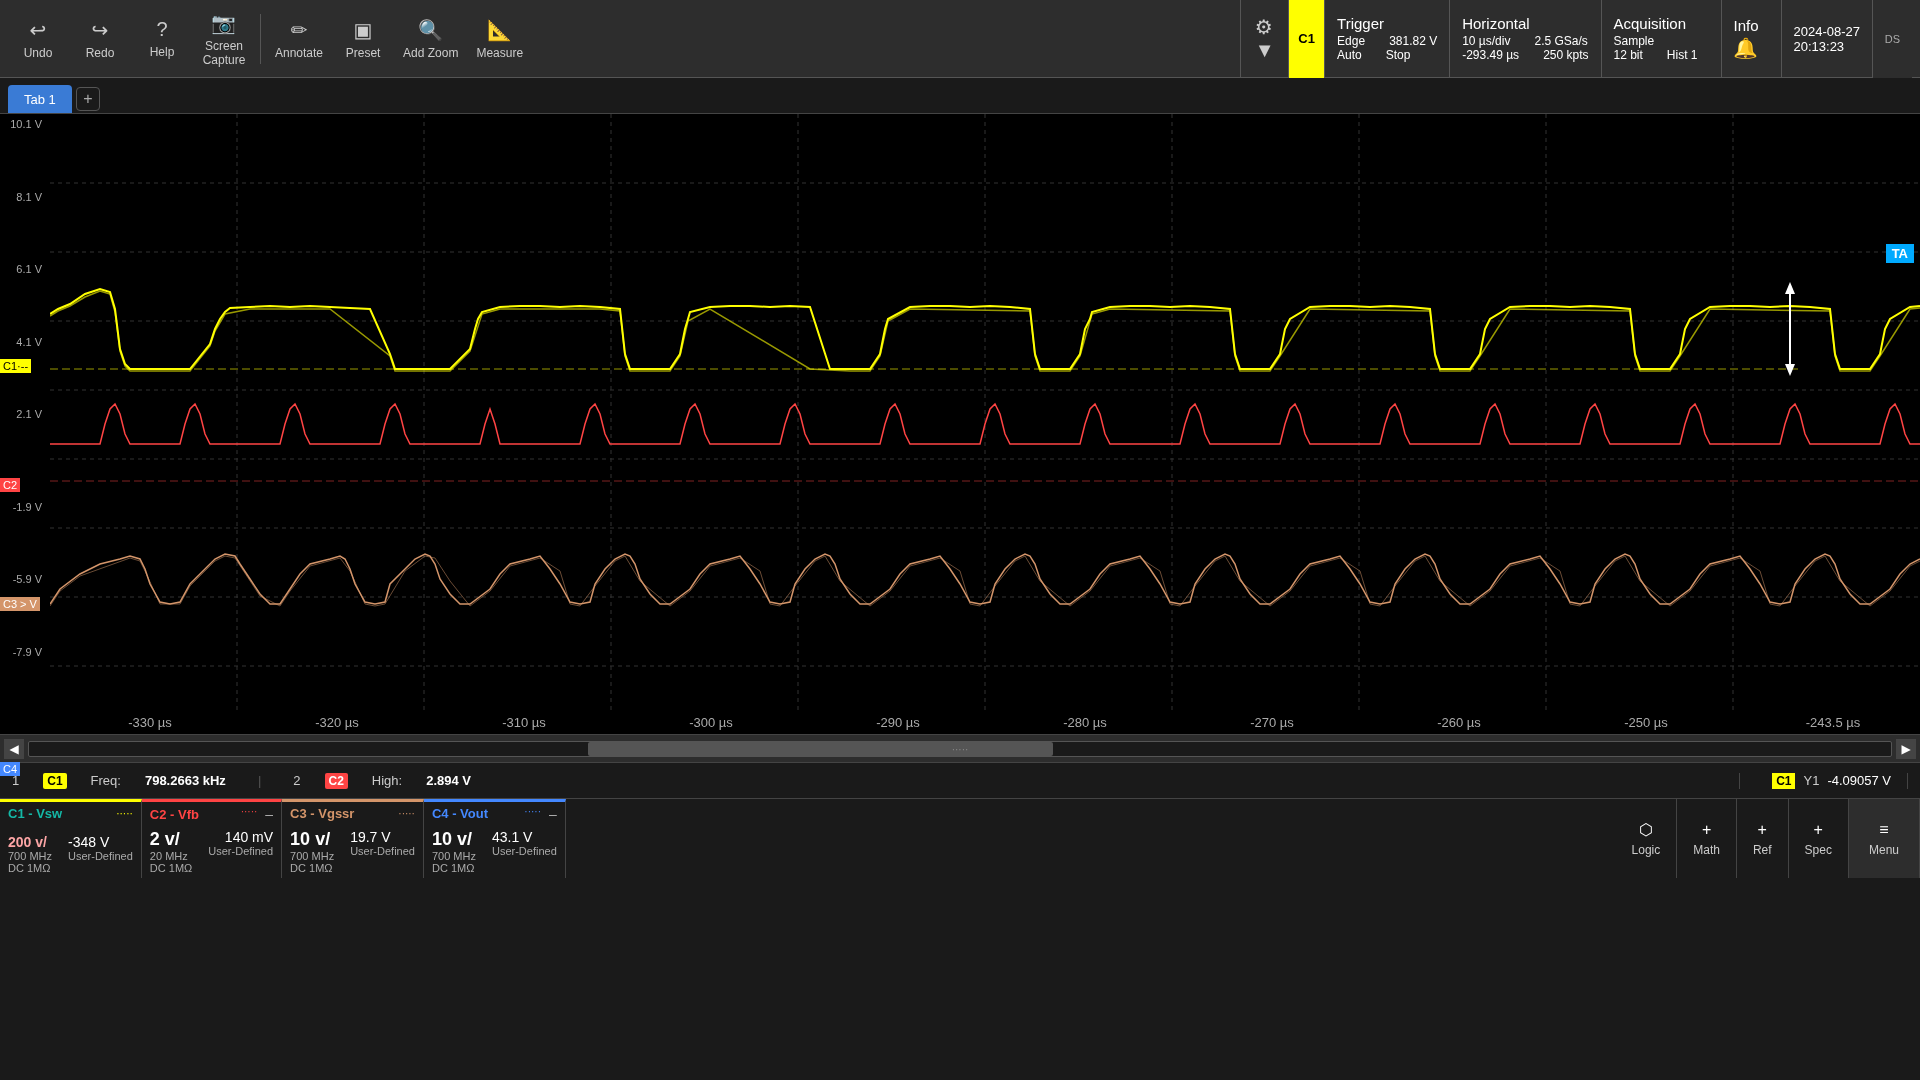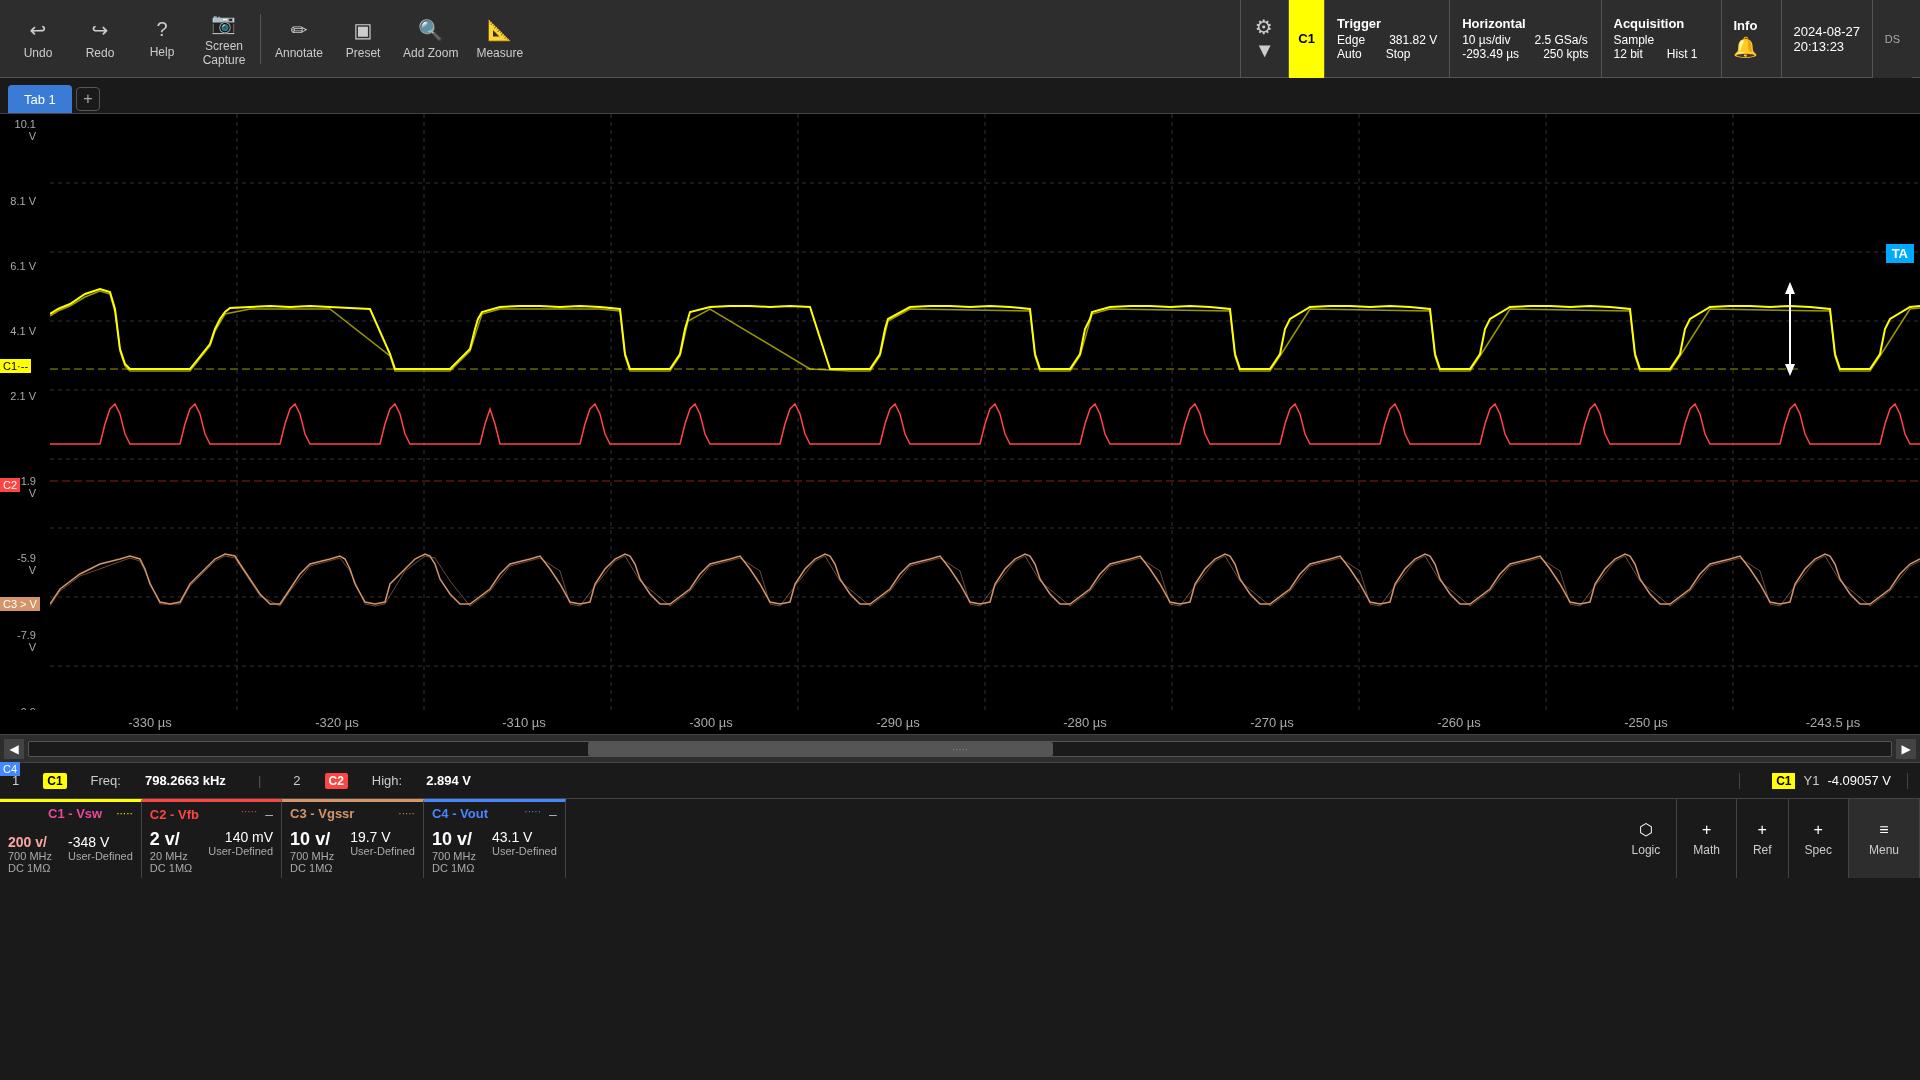--- a/index.html
+++ b/index.html
@@ -52,21 +52,21 @@
     .header-section {
       display: flex;
       flex-direction: column;
       justify-content: center;
       padding: 4px 12px;
       border-left: 1px solid #555;
       font-size: 12px;
       color: #ccc;
       min-width: 120px;
     }
-    .header-section .section-title { color: #fff; font-weight: bold; font-size: 13px; margin-bottom: 2px; }
+    .header-section .section-title { color: #fff; font-weight: normal; font-size: 15px; margin-bottom: 2px; }
     .header-section .section-row { display: flex; gap: 24px; }
     .header-section .val { color: #fff; }
 
     .gear-btn {
       display: flex;
       flex-direction: column;
       align-items: center;
       justify-content: center;
       width: 48px;
       height: 78px;
@@ -162,21 +162,21 @@
     }
 
     
     #y-axis {
       width: 50px;
       height: 620px;
       background: #000;
       display: flex;
       flex-direction: column;
       justify-content: space-between;
-      padding: 4px 10px;
+      padding: 4px 4px;
       font-size: 11px;
       color: #aaa;
       position: absolute;
       left: 0;
       top: 0;
     }
     .y-label { text-align: right; padding-right: 4px; }
 
     
     #scope-canvas {
@@ -744,21 +744,21 @@
       <span>Y1</span>
       <span style="color:#fff;">-4.09057 V</span>
     </div>
   </div>
 </div>
 
 <div id="channel-info">
 
   <div class="ch-info-block c1-block">
     <div style="display:flex; justify-content:space-between; align-items:center;">
-      <span class="ch-name" style="color:#ec4899;margin-left:40px;">C1 - Vsw</span>
+      <span class="ch-name" style="color:#14b8a6;">C1 - Vsw</span>
       <span class="ch-dots" style="color:#ffff00;">·····</span>
     </div>
     <div style="display:flex; gap:16px; align-items:flex-start;">
       <div>
         <div style="font-size:14px; font-weight:bold; color:#fca5a5;">200 v/</div>
         <div class="ch-detail">700 MHz</div>
         <div class="ch-detail">DC 1MΩ</div>
       </div>
       <div>
         <div style="font-size:14px; color:#fff;">-348 V</div>

